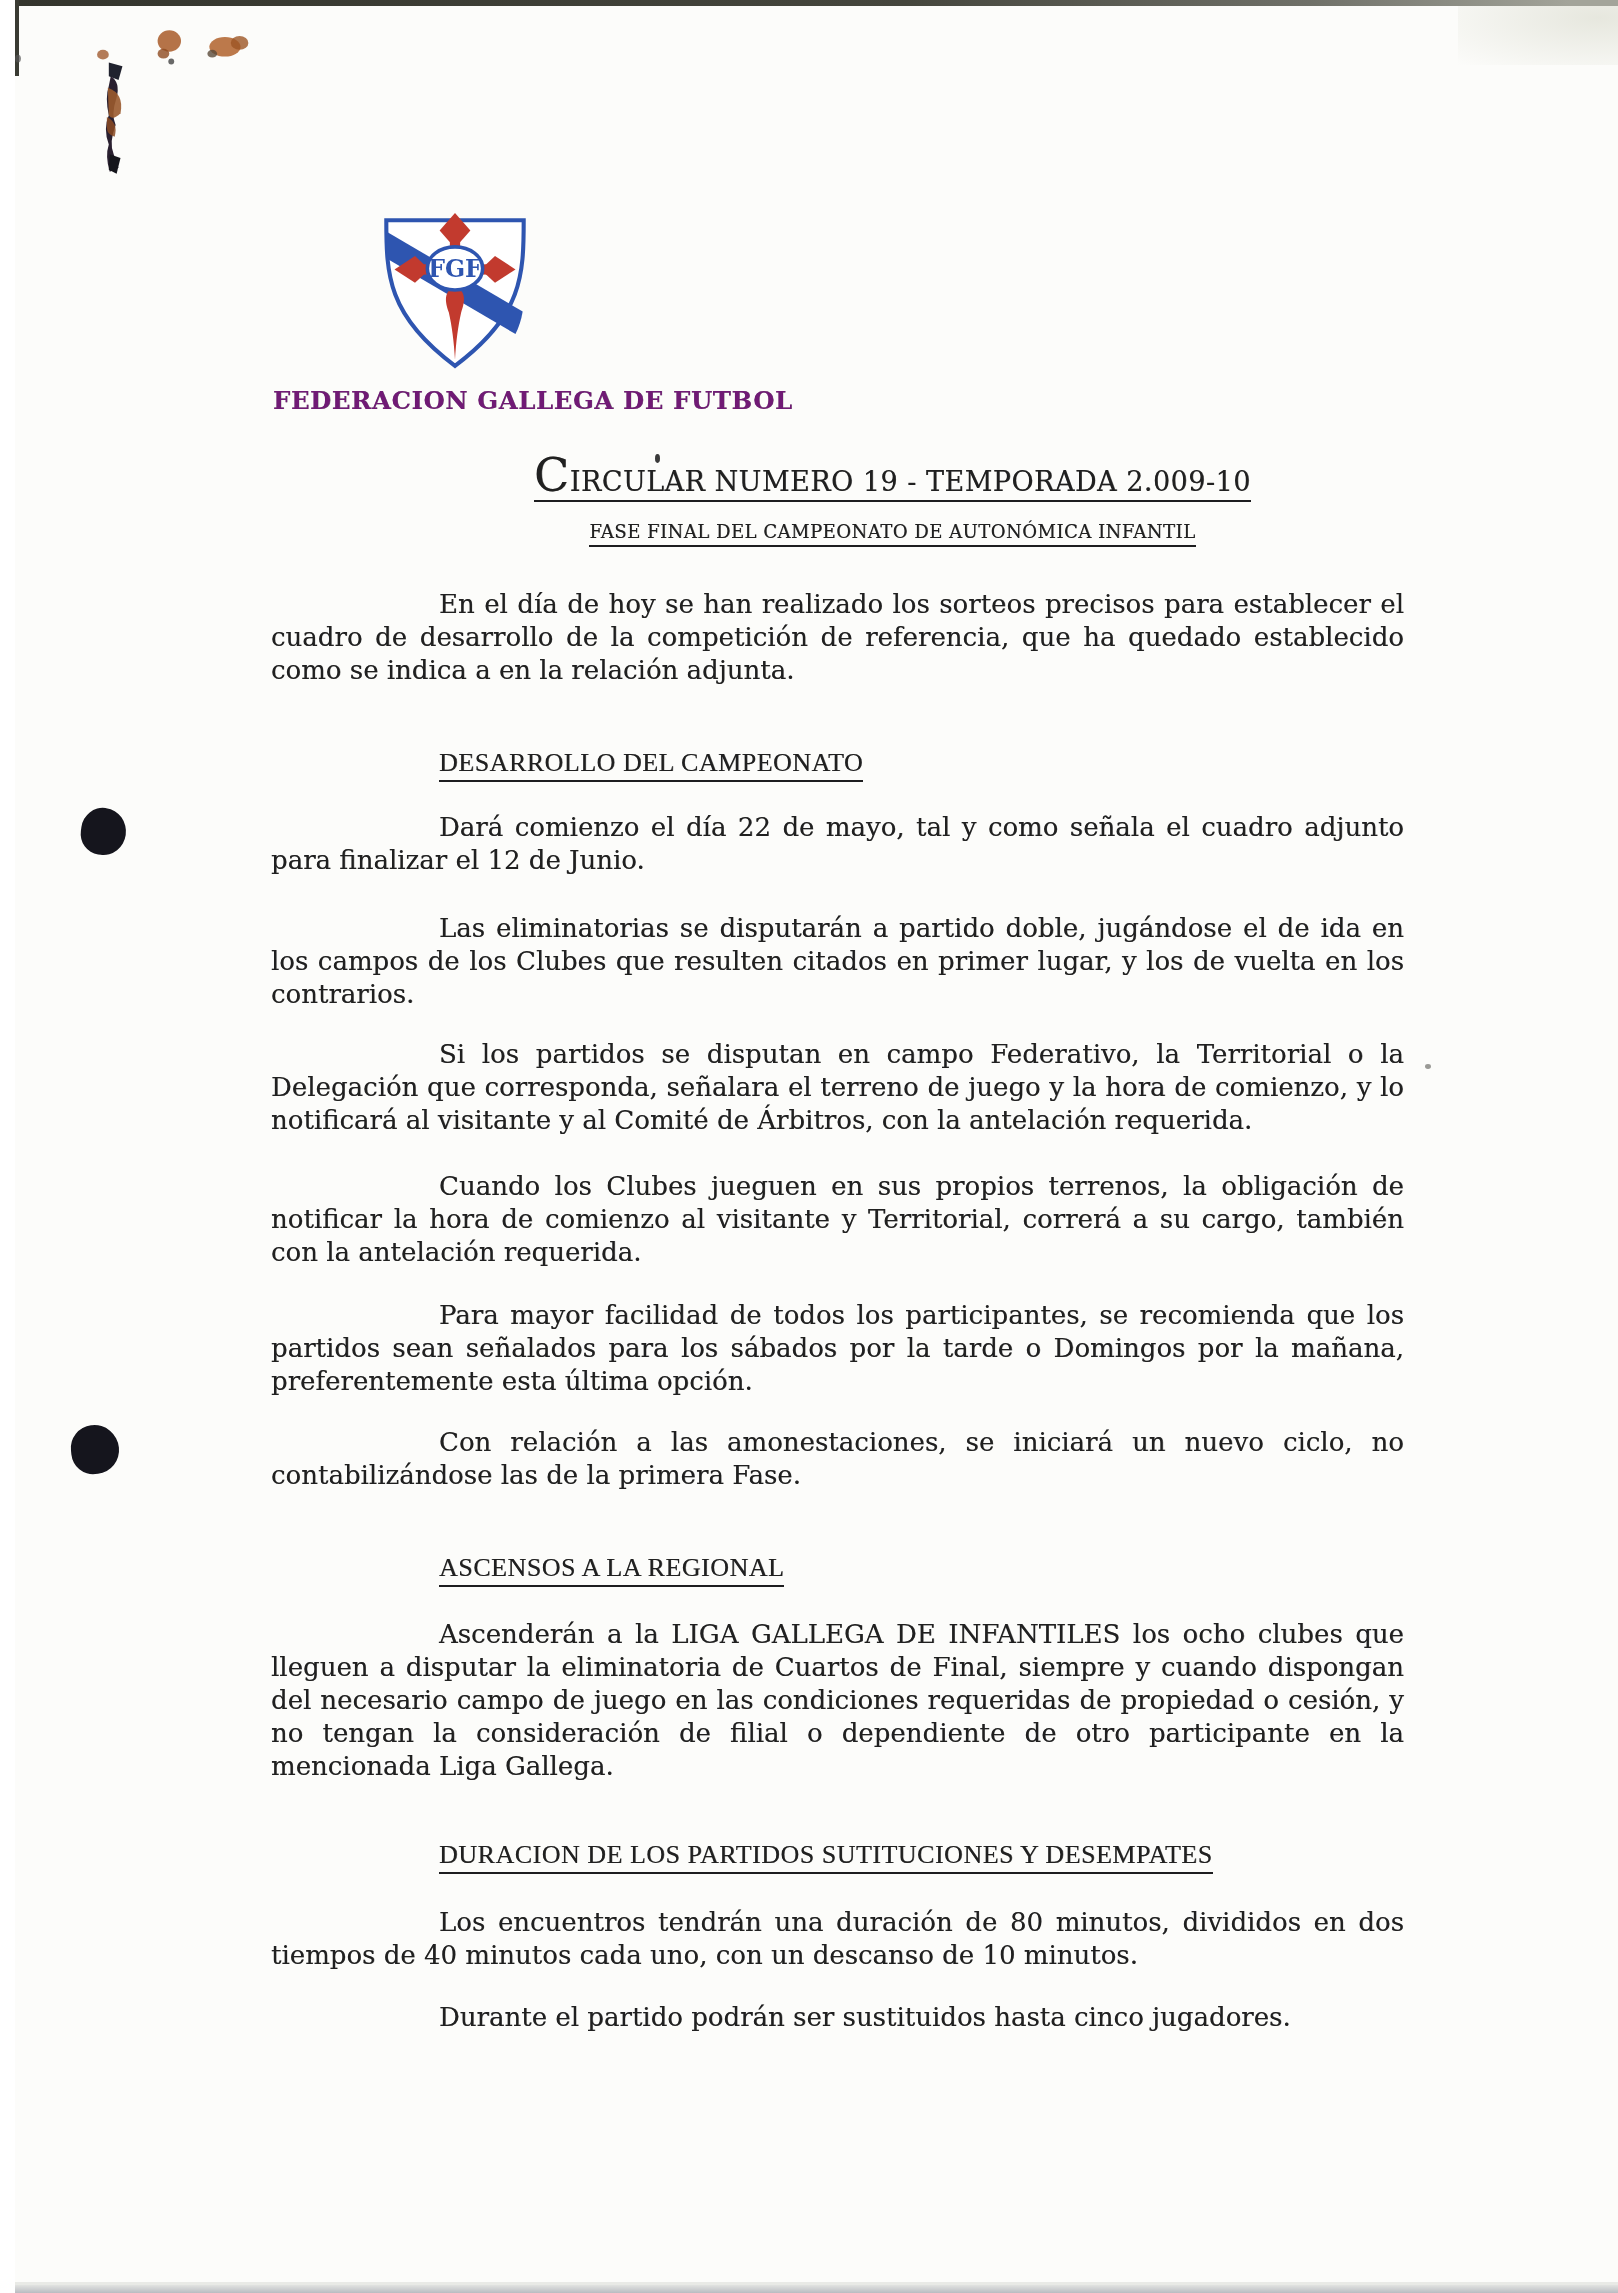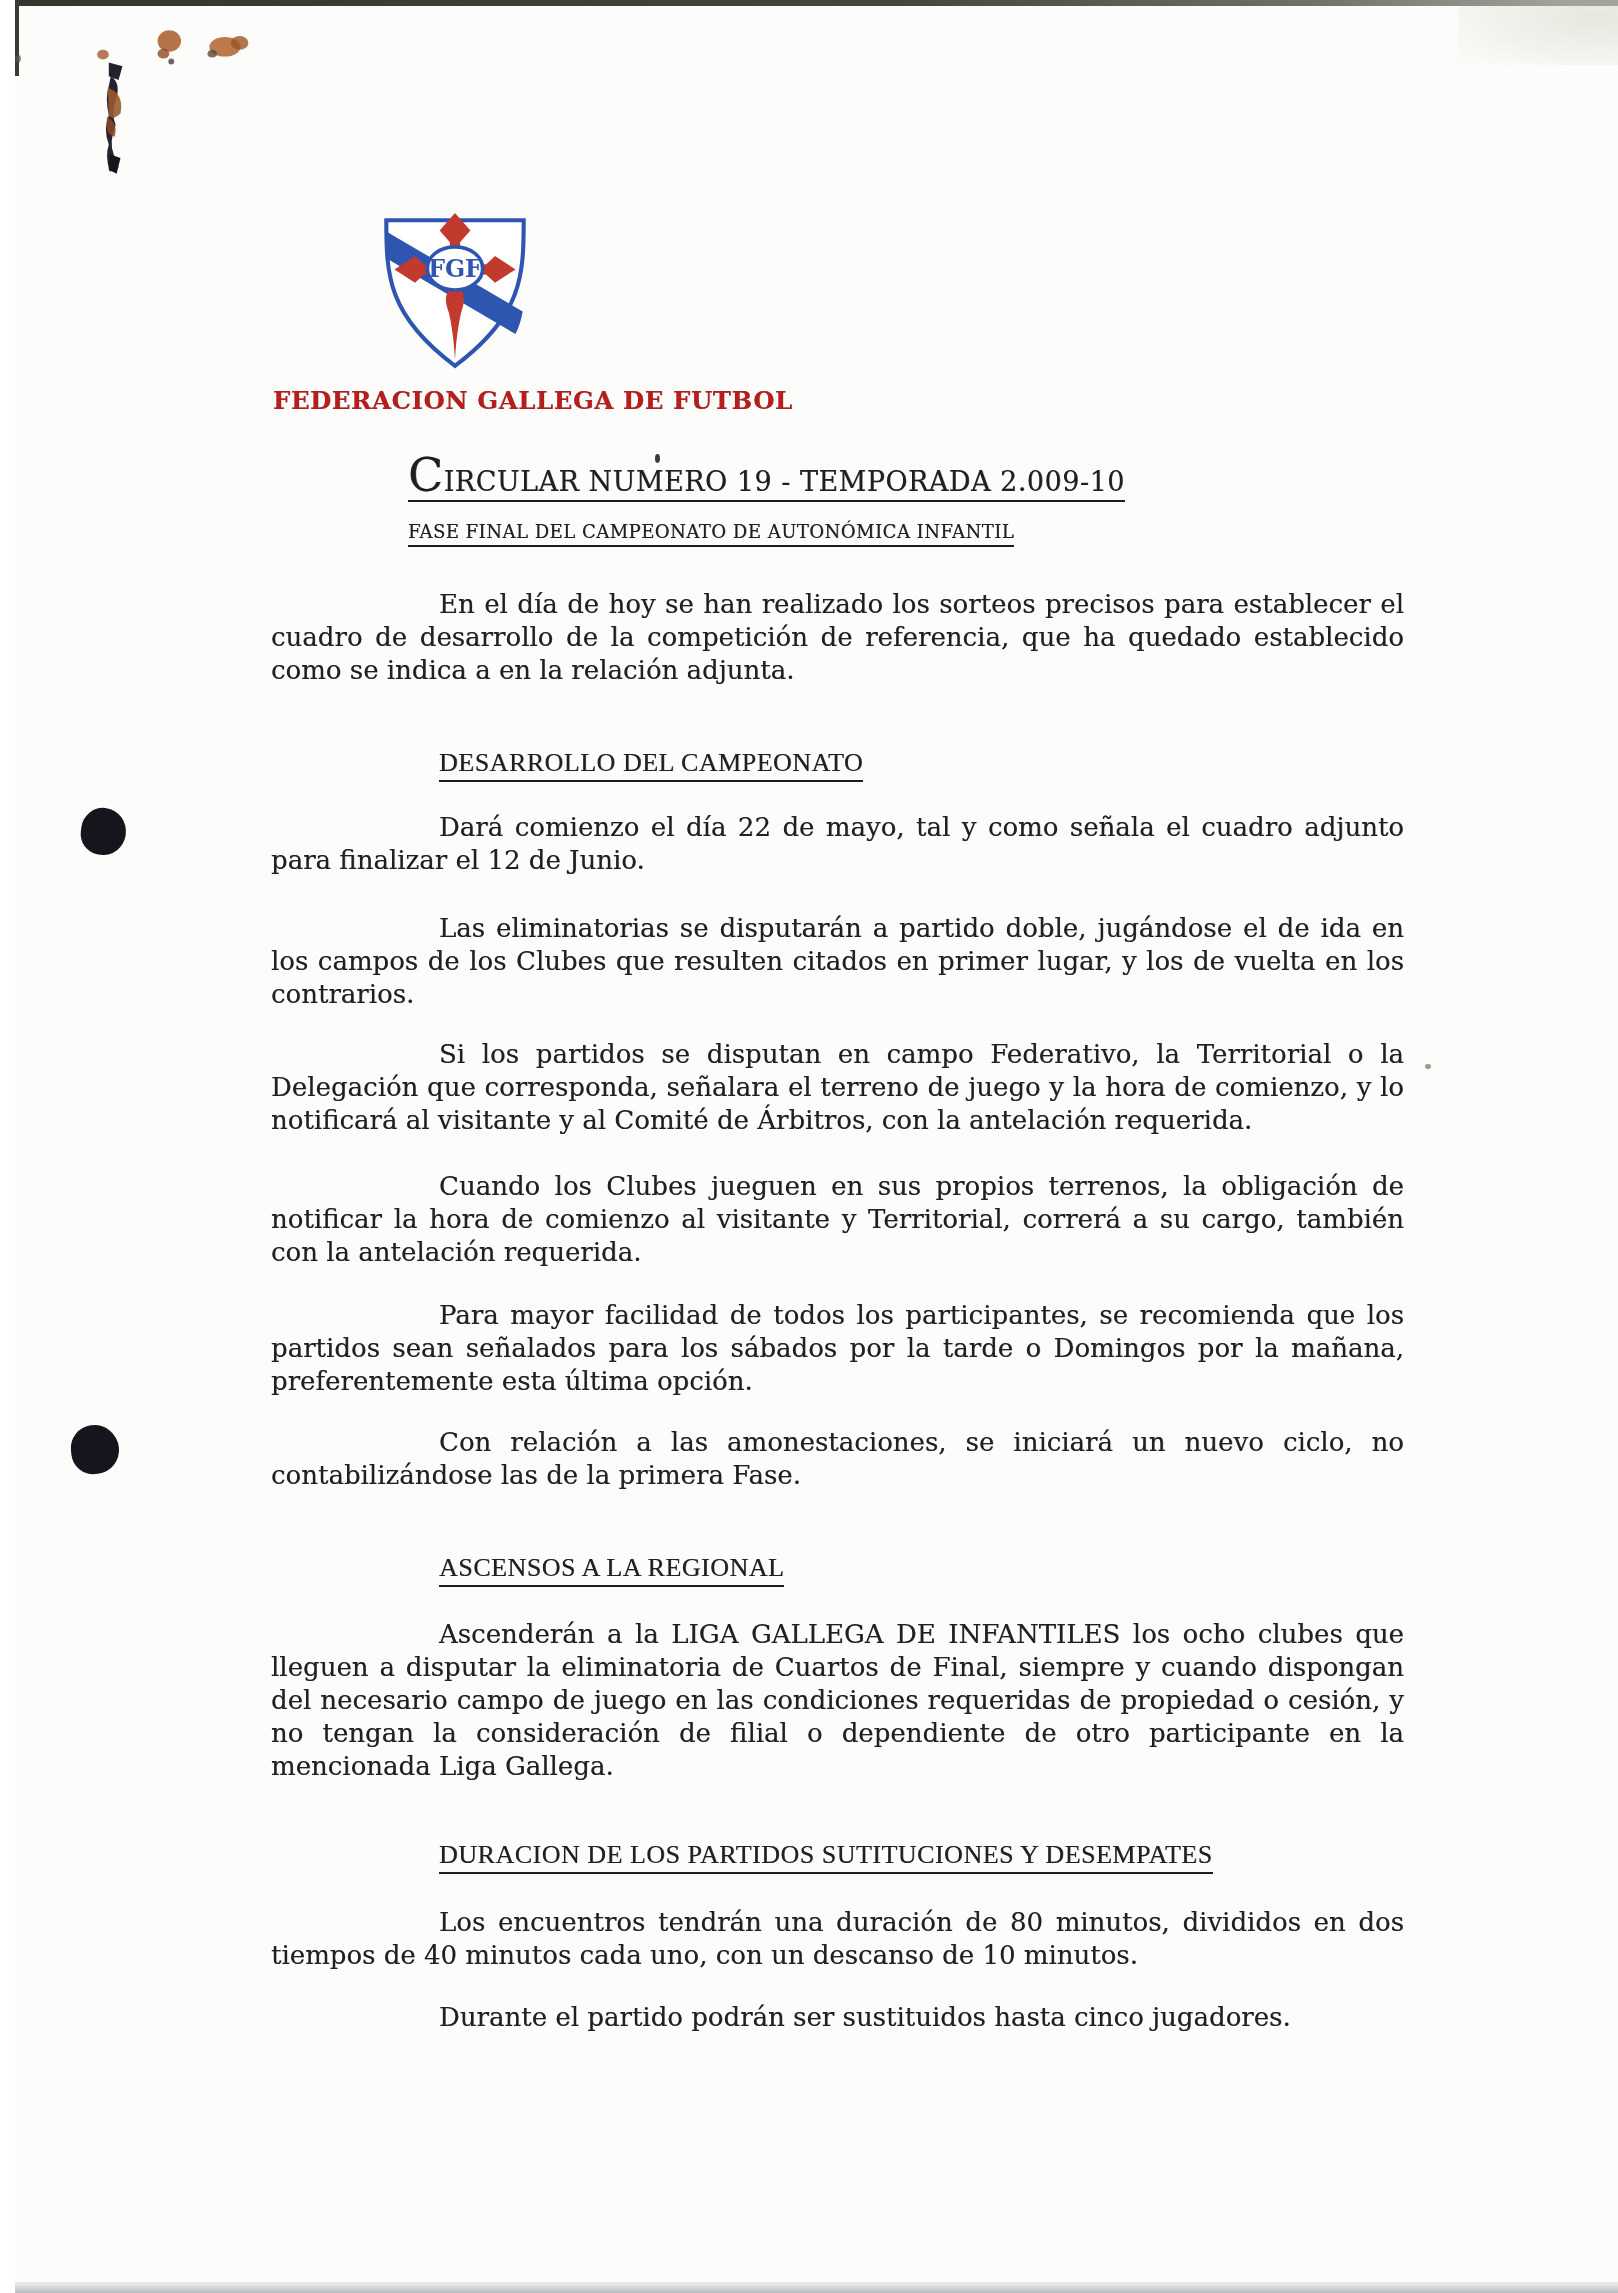--- a/index.html
+++ b/index.html
@@ -50,32 +50,32 @@
   .heading {
     position: absolute; left: 168px;
     font-size: 26px; line-height: 33px;
     letter-spacing: 0.5px;
     text-shadow: 0.4px 0.4px 0 rgba(25,25,25,0.55);
     white-space: nowrap;
     font-family: Liberation Serif, serif;
   }
   .u { border-bottom: 2.9px solid #1d1d1f; padding-bottom: 2.9px; }
   .title-wrap {
-    position: absolute; left: 137px; width: 997px;
-    text-align: left; white-space: nowrap;
+    position: absolute; left: 123px; width: 997px;
+    text-align: center; white-space: nowrap;
     text-shadow: 0.4px 0.4px 0 rgba(25,25,25,0.55);
   }
   #title1 { top: 462px; font-size: 27px; letter-spacing: 0.5px; }
   #title1 .bigc { font-size: 46px; line-height: 27px; }
   #title2 { top: 521px; font-size: 18px; letter-spacing: 0.5px; }
   
   #orgname {
     position: absolute; left: 258px; top: 386px;
     font-size: 24.4px; font-weight: bold; letter-spacing: 0.6px;
-    color: #b91c1c;
+    color: #701a75;
     text-shadow: 0.3px 0.3px 0 rgba(25,25,25,0.5);
   }
   
   #logo { position: absolute; left: 363px; top: 211px; }
   
   .speck { position: absolute; border-radius: 50%; }
   #speck-title { left: 640px; top: 454px; width: 4.9px; height: 8.8px; background: #3a3a3a; }
   #speck-right { left: 1410px; top: 1064px; width: 5.9px; height: 4.9px; background: #9a9a96; }
   #smudge1 { position: absolute; left: 1443px; top: 5.9px; width: 176px; height: 59px;
              background: radial-gradient(ellipse at 80% 20%, rgba(190,192,170,0.35), rgba(0,0,0,0)); }

